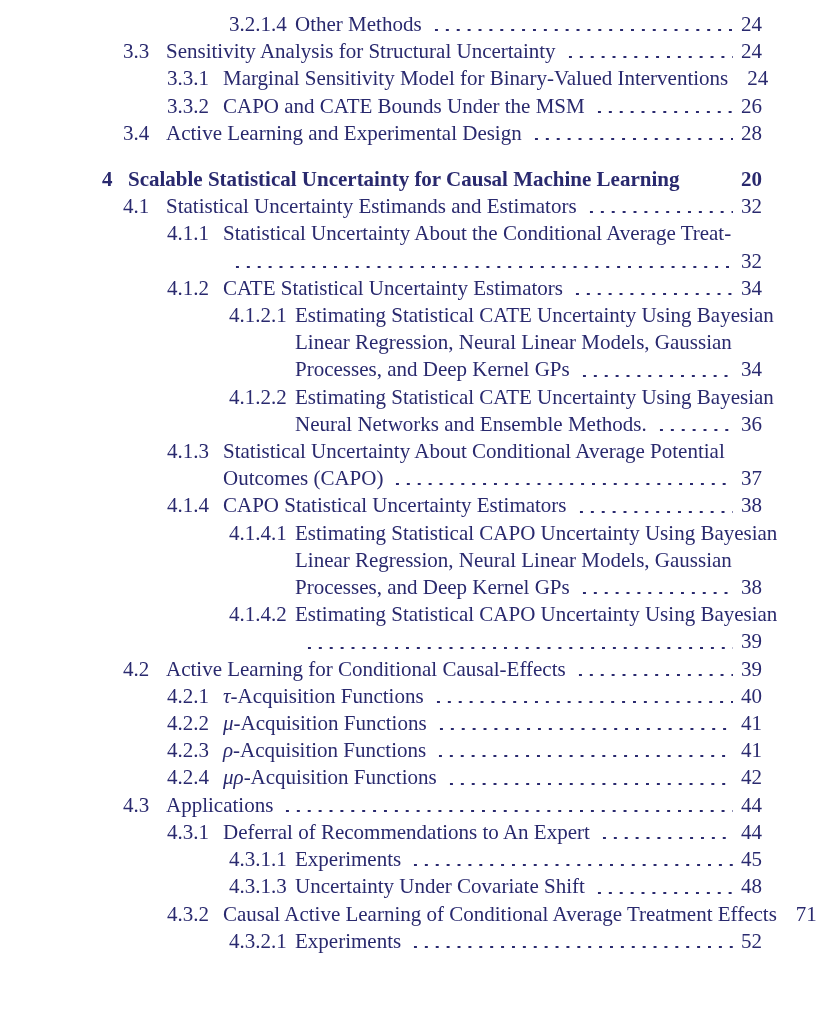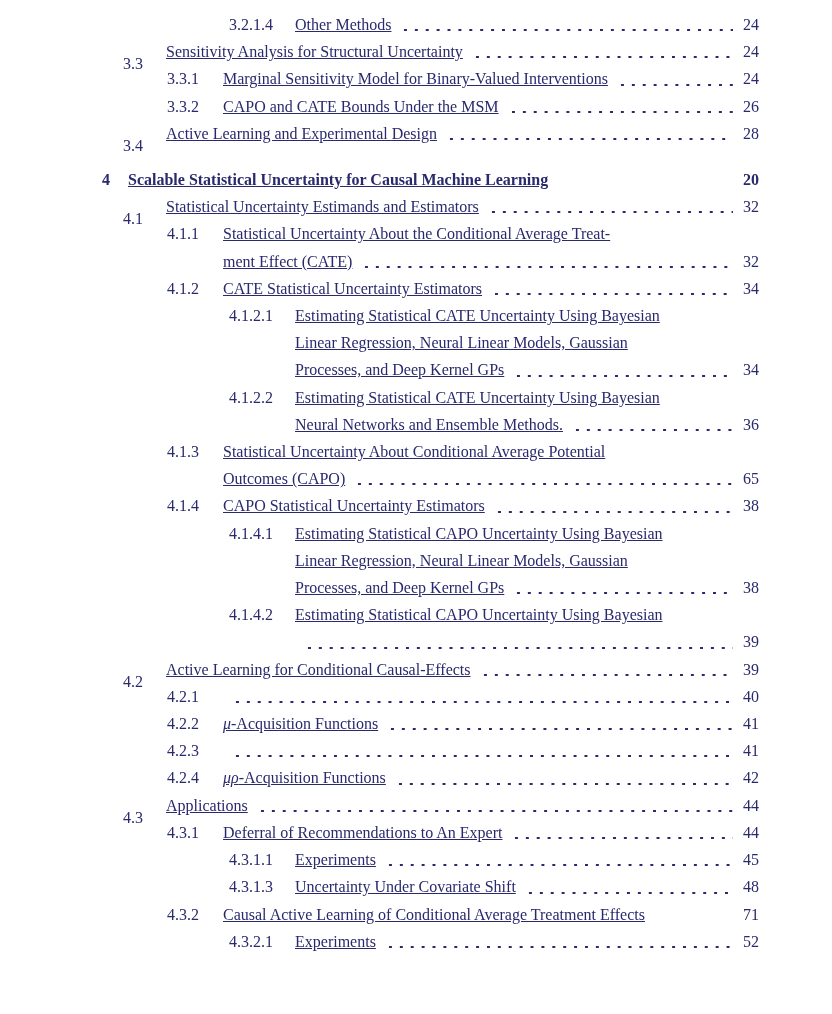--- a/index.html
+++ b/index.html
@@ -9,59 +9,59 @@
   }
   body {
     width: 832px; height: 1014px;
     overflow: hidden;
   }
   .toc {
     box-sizing: border-box;
     width: 832px; height: 1014px;
     padding: 11px 70px 0 0;
     font-family: "Liberation Serif", "DejaVu Serif", serif;
-    font-size: 16px;
+    font-size: 21px;
     color: var(--ink);
   }
   .entry { position: relative; }
   .line {
     display: flex;
     align-items: baseline;
     line-height: 27.2px;
   }
   .num {
     position: absolute;
     top: 0;
     line-height: 27.2px;
     white-space: nowrap;
   }
   .level-0 { margin-left: 128px; }
   .level-0 .num { left: -26px; }
   .level-1 { margin-left: 166px; }
-  .level-1 .num { left: -43px; margin-top: 12px; }
+  .level-1 .num { left: -43px; }
   .level-2 { margin-left: 223px; }
   .level-2 .num { left: -56px; }
   .level-3 { margin-left: 295px; }
   .level-3 .num { left: -66px; }
   .bold { font-weight: bold; }
   .gap-before { margin-top: 19px; }
-  .txt { white-space: nowrap; text-decoration: underline; }
+  .txt { white-space: nowrap; }
   .leader {
     flex: 1 1 auto;
     align-self: stretch;
     margin: 0 7px 0 7px;
     background-image: radial-gradient(circle, var(--ink) 1.25px, rgba(255,255,255,0) 1.5px);
     background-size: 10.9px 6px;
     background-repeat: repeat-x;
     background-position: left 2px bottom 5px;
     min-width: 4px;
   }
   .leader.no-dots { background-image: none; }
   .page {
-    text-align: center;
+    text-align: right;
     min-width: 22px;
     white-space: nowrap;
   }
   i { font-style: italic; }
 </style>
 </head>
 <body style="background: rgb(255, 255, 255);">
 
 <div class="toc">
   <div>
@@ -135,21 +135,20 @@
           </div>
         </div>
   </div>
       <div class="entry level-2">
     <span class="num">4.1.1</span>
     <div class="lines">
           <div class="line">
             <span class="txt">Statistical Uncertainty About the Conditional Average Treat-</span>
           </div>
           <div class="line">
-            <span class="txt">ment Effect (CATE)</span>
             <span class="leader"></span>
             <span class="page">32</span>
           </div>
         </div>
   </div>
       <div class="entry level-2">
     <span class="num">4.1.2</span>
     <div class="lines">
           <div class="line">
             <span class="txt">CATE Statistical Uncertainty Estimators</span>
@@ -189,21 +188,21 @@
   </div>
       <div class="entry level-2">
     <span class="num">4.1.3</span>
     <div class="lines">
           <div class="line">
             <span class="txt">Statistical Uncertainty About Conditional Average Potential</span>
           </div>
           <div class="line">
             <span class="txt">Outcomes (CAPO)</span>
             <span class="leader"></span>
-            <span class="page">65</span>
+            <span class="page">37</span>
           </div>
         </div>
   </div>
       <div class="entry level-2">
     <span class="num">4.1.4</span>
     <div class="lines">
           <div class="line">
             <span class="txt">CAPO Statistical Uncertainty Estimators</span>
             <span class="leader"></span>
             <span class="page">38</span>
@@ -245,39 +244,41 @@
             <span class="txt">Active Learning for Conditional Causal-Effects</span>
             <span class="leader"></span>
             <span class="page">39</span>
           </div>
         </div>
   </div>
       <div class="entry level-2">
     <span class="num">4.2.1</span>
     <div class="lines">
           <div class="line">
+            <span class="txt"><i>τ</i>-Acquisition Functions</span>
             <span class="leader"></span>
             <span class="page">40</span>
           </div>
         </div>
   </div>
       <div class="entry level-2">
     <span class="num">4.2.2</span>
     <div class="lines">
           <div class="line">
             <span class="txt"><i>μ</i>-Acquisition Functions</span>
             <span class="leader"></span>
             <span class="page">41</span>
           </div>
         </div>
   </div>
       <div class="entry level-2">
     <span class="num">4.2.3</span>
     <div class="lines">
           <div class="line">
+            <span class="txt"><i>ρ</i>-Acquisition Functions</span>
             <span class="leader"></span>
             <span class="page">41</span>
           </div>
         </div>
   </div>
       <div class="entry level-2">
     <span class="num">4.2.4</span>
     <div class="lines">
           <div class="line">
             <span class="txt"><i>μρ</i>-Acquisition Functions</span>

